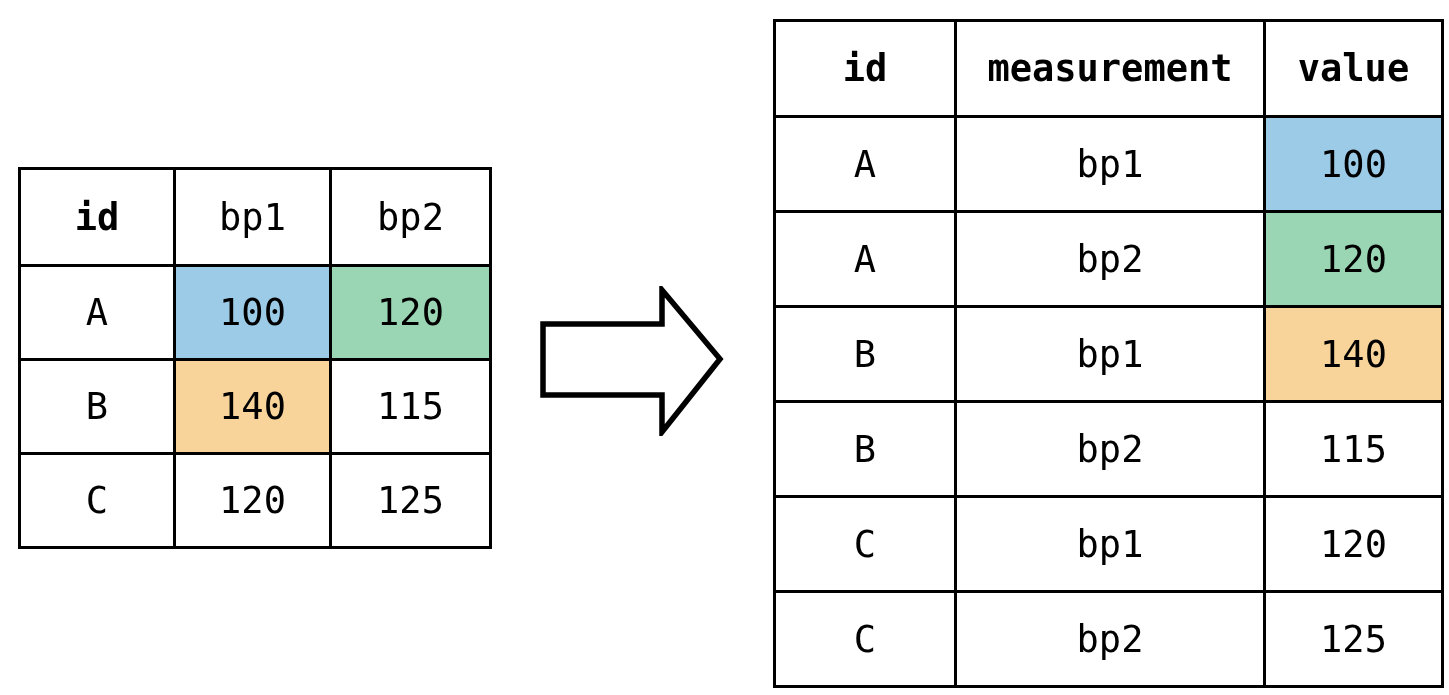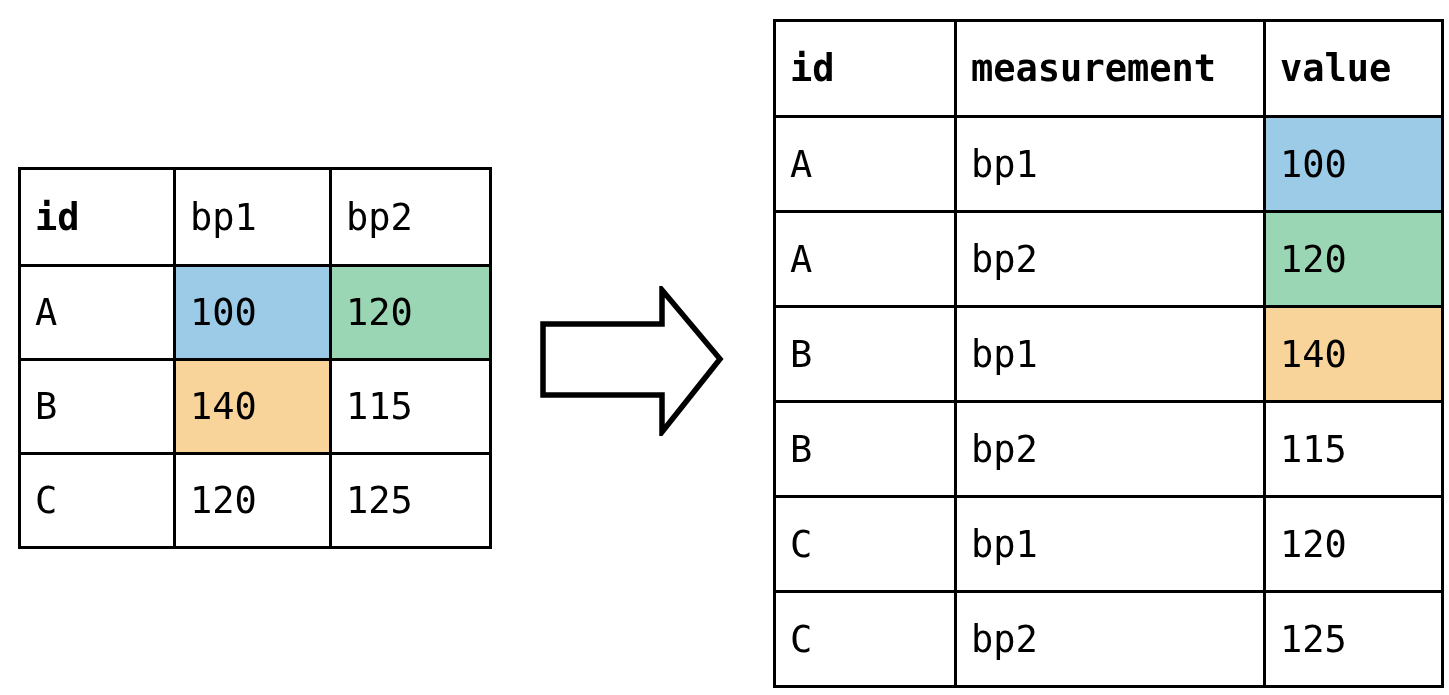--- a/index.html
+++ b/index.html
@@ -17,23 +17,23 @@
     color: #000000;
   }
   table.data-table {
     position: absolute;
     border-collapse: collapse;
     table-layout: fixed;
     background: #ffffff;
   }
   table.data-table td, table.data-table th {
     border: 3.5px solid #000000;
-    text-align: left;
+    text-align: center;
     vertical-align: middle;
-    padding: 14px;
+    padding: 0;
     font-size: 37px;
     font-weight: normal;
     font-family: "DejaVu Sans Mono", monospace;
     overflow: hidden;
     white-space: nowrap;
   }
   table.data-table th.bold-header {
     font-weight: bold;
   }
   

